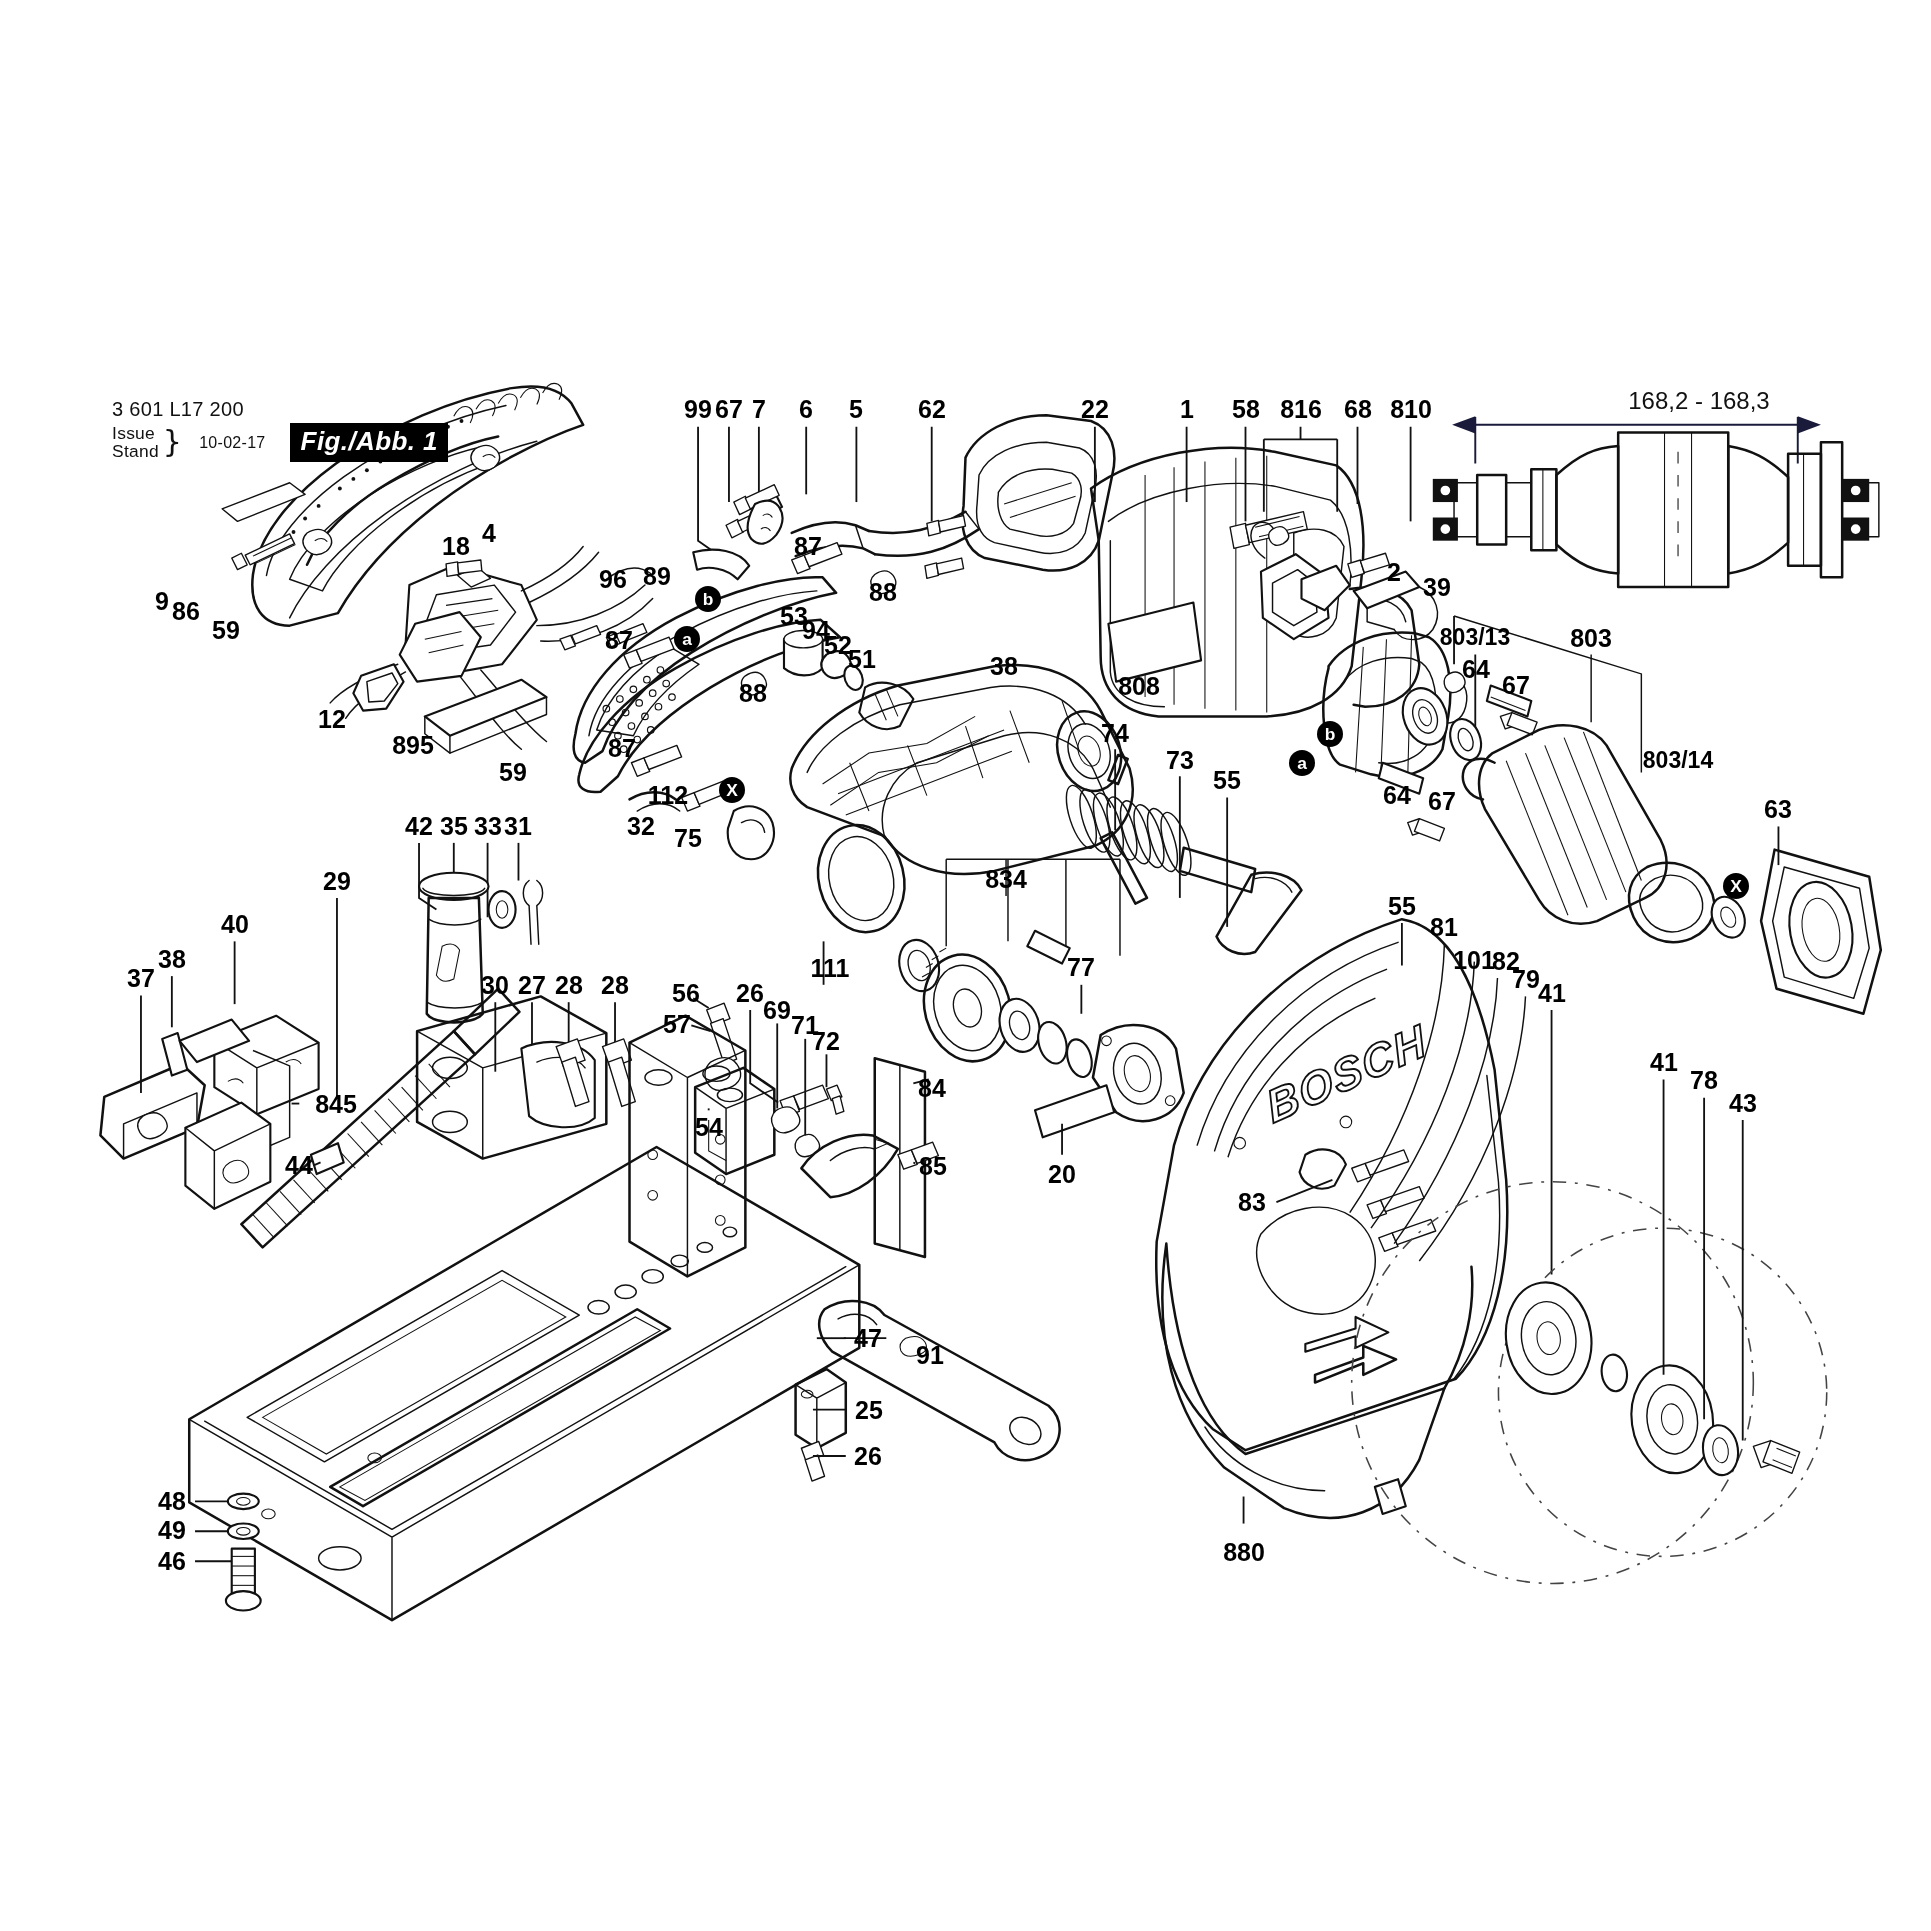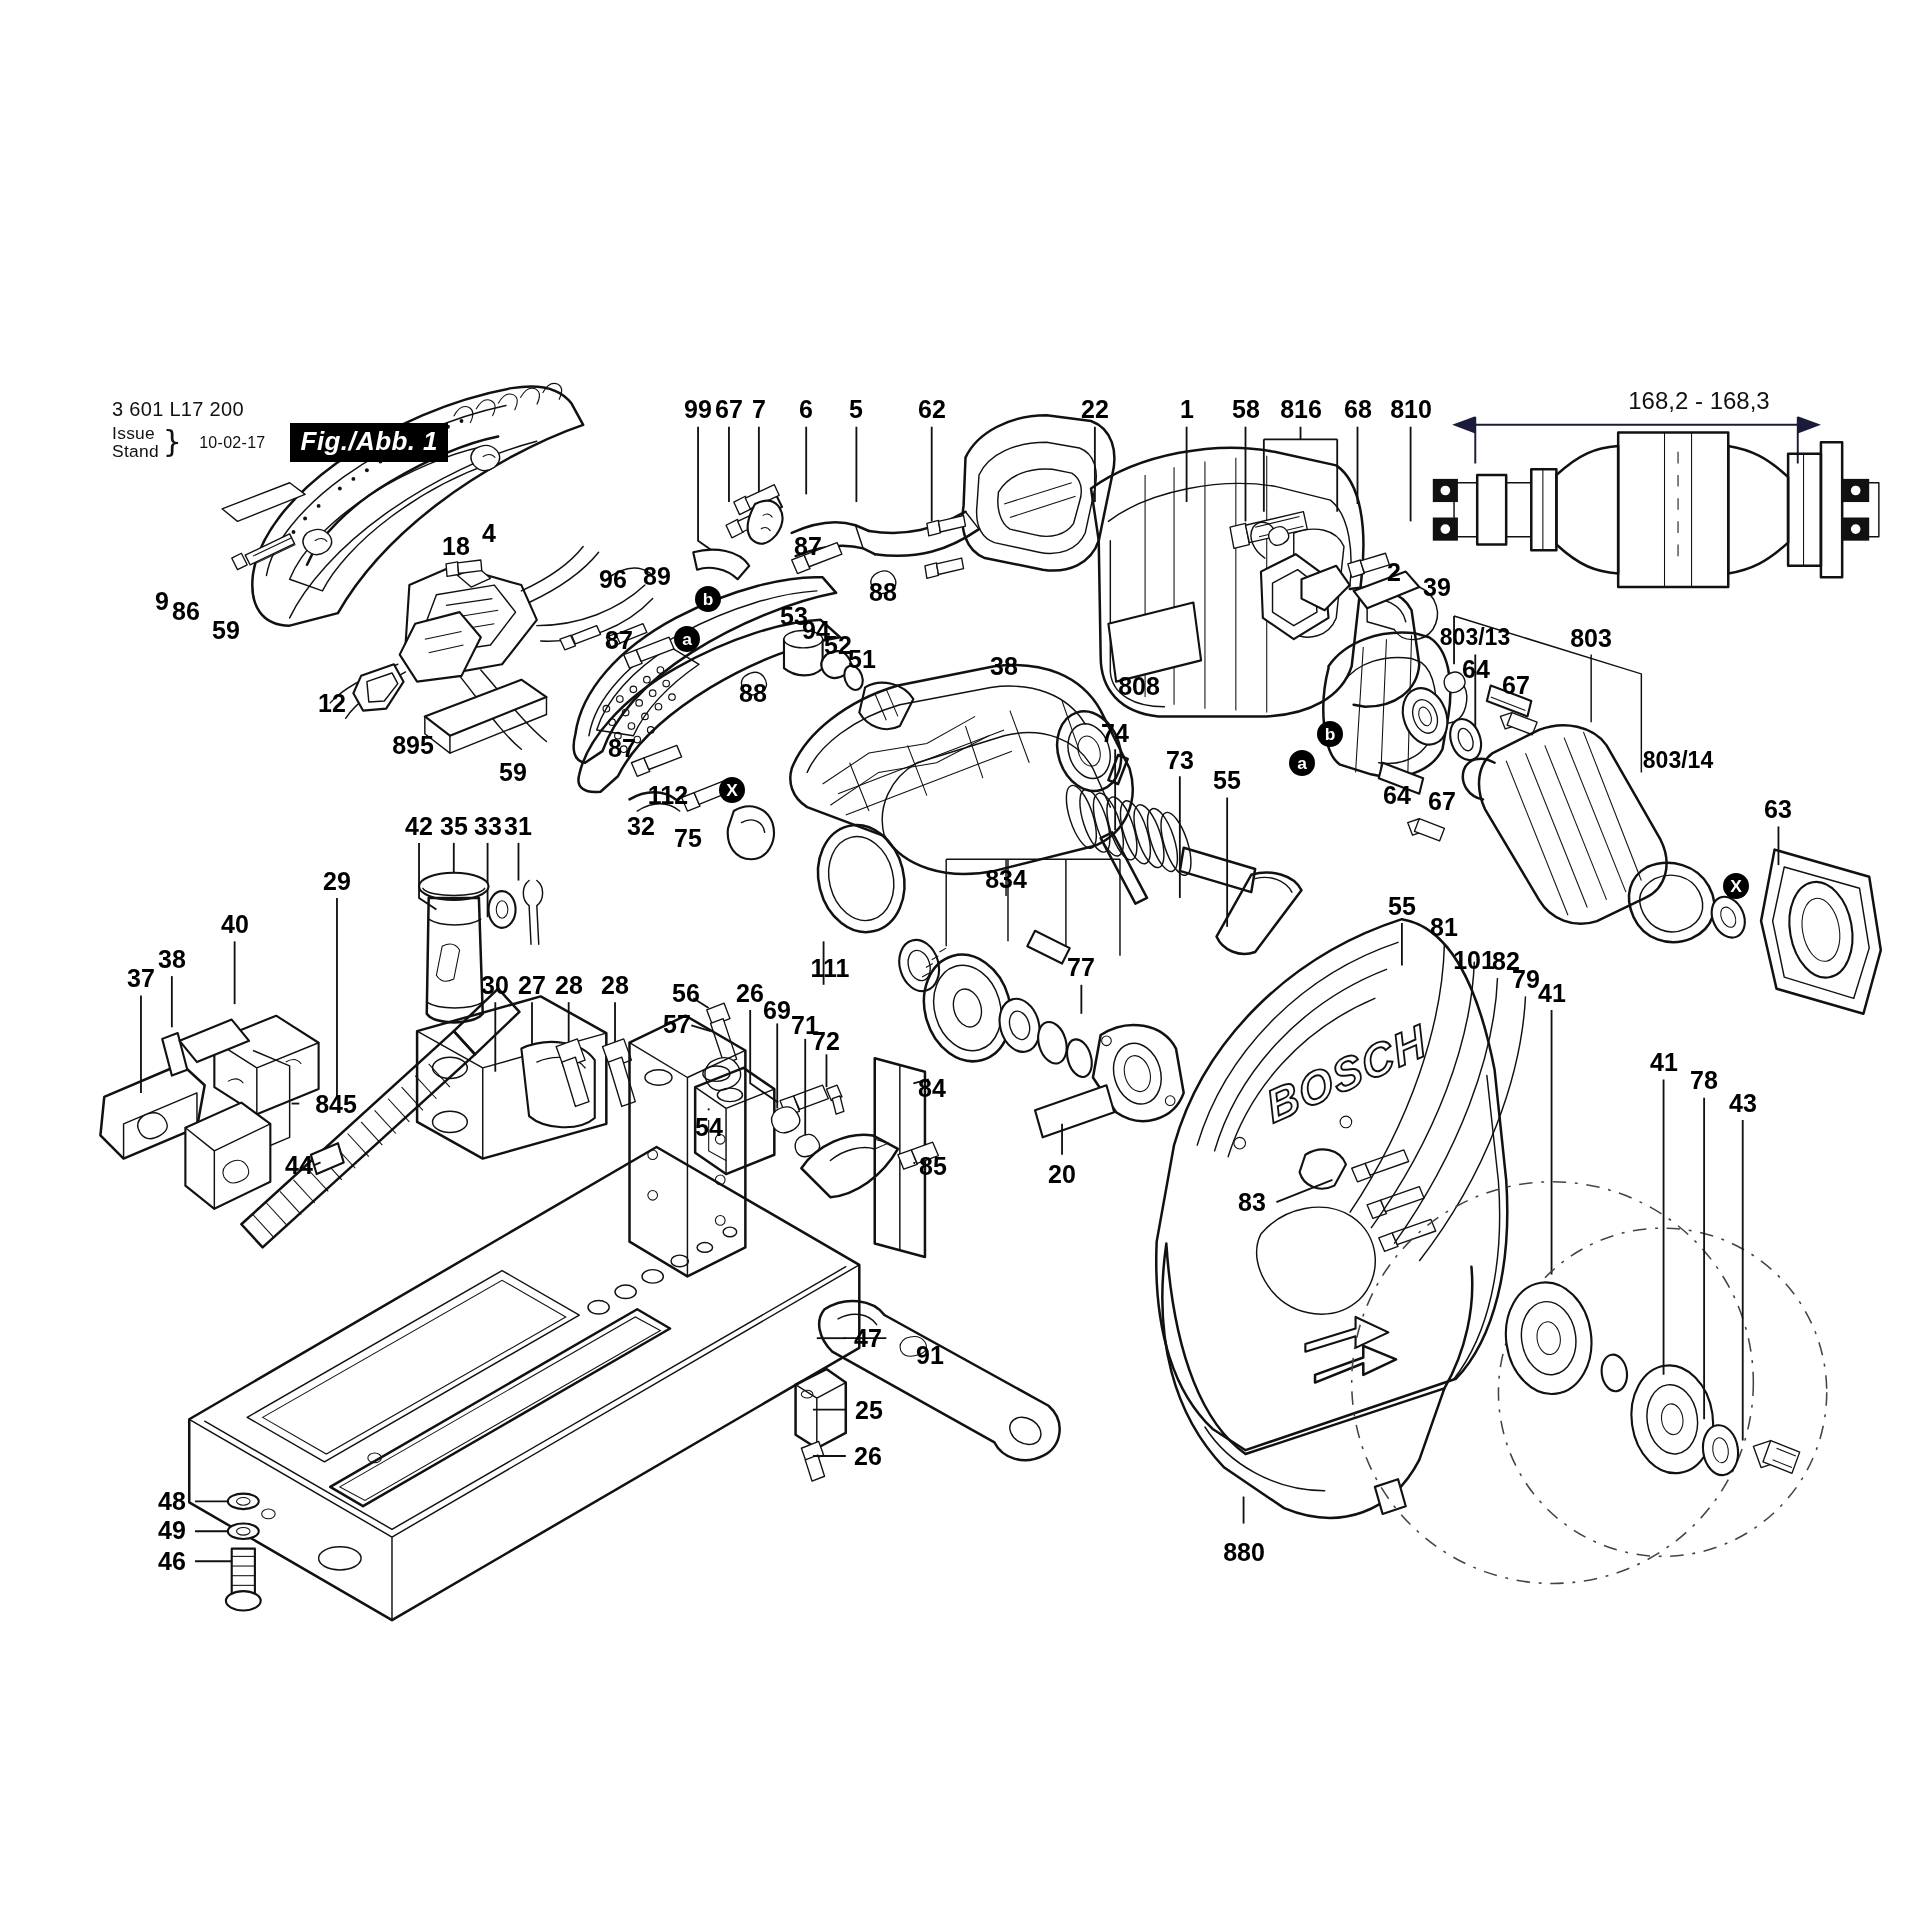--- a/index.html
+++ b/index.html
@@ -822,21 +822,21 @@
 
   <div id="dim-label">168,2 - 168,3</div>
 
   <div id="bosch-mark">BOSCH</div>
 
 
   <div id="callout-layer">
       <div class="cal" style="left: 162px; top: 601px;">9</div>
       <div class="cal" style="left: 186px; top: 611px;">86</div>
       <div class="cal" style="left: 226px; top: 630px;">59</div>
-      <div class="cal" style="left: 332px; top: 703px; text-align: right;">12</div>
+      <div class="cal" style="left: 332px; top: 719px; text-align: right;">12</div>
       <div class="cal" style="left: 413px; top: 745px;">895</div>
       <div class="cal" style="left: 513px; top: 772px;">59</div>
       <div class="cal" style="left: 456px; top: 546px;">18</div>
       <div class="cal" style="left: 489px; top: 533px;">4</div>
       <div class="cal" style="left: 613px; top: 579px;">96</div>
       <div class="cal" style="left: 657px; top: 576px;">89</div>
       <div class="cal" style="left: 619px; top: 640px;">87</div>
       <div class="cal" style="left: 622px; top: 748px;">87</div>
       <div class="cal" style="left: 808px; top: 546px;">87</div>
       <div class="cal" style="left: 698px; top: 409px;">99</div>

